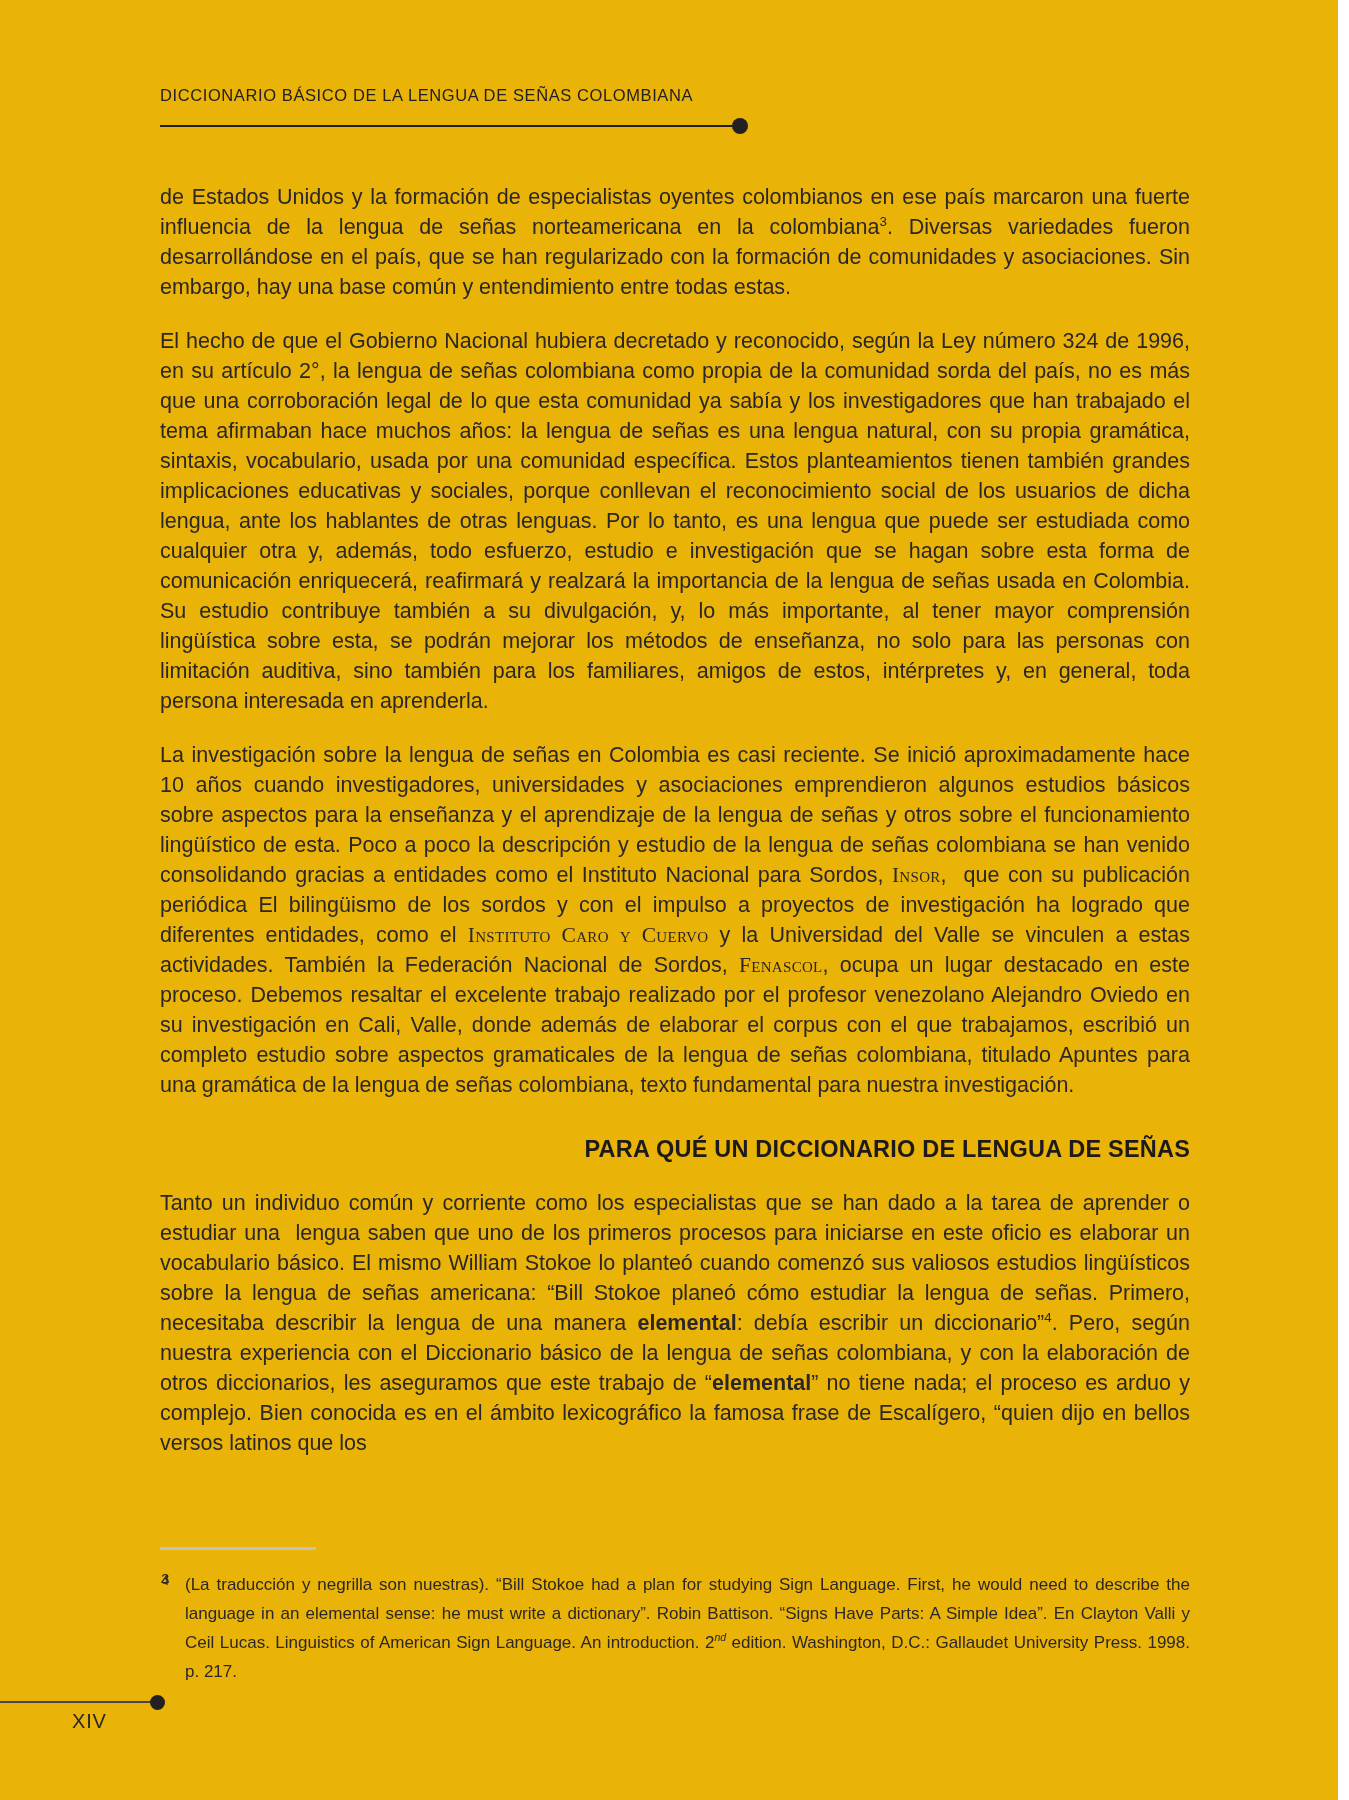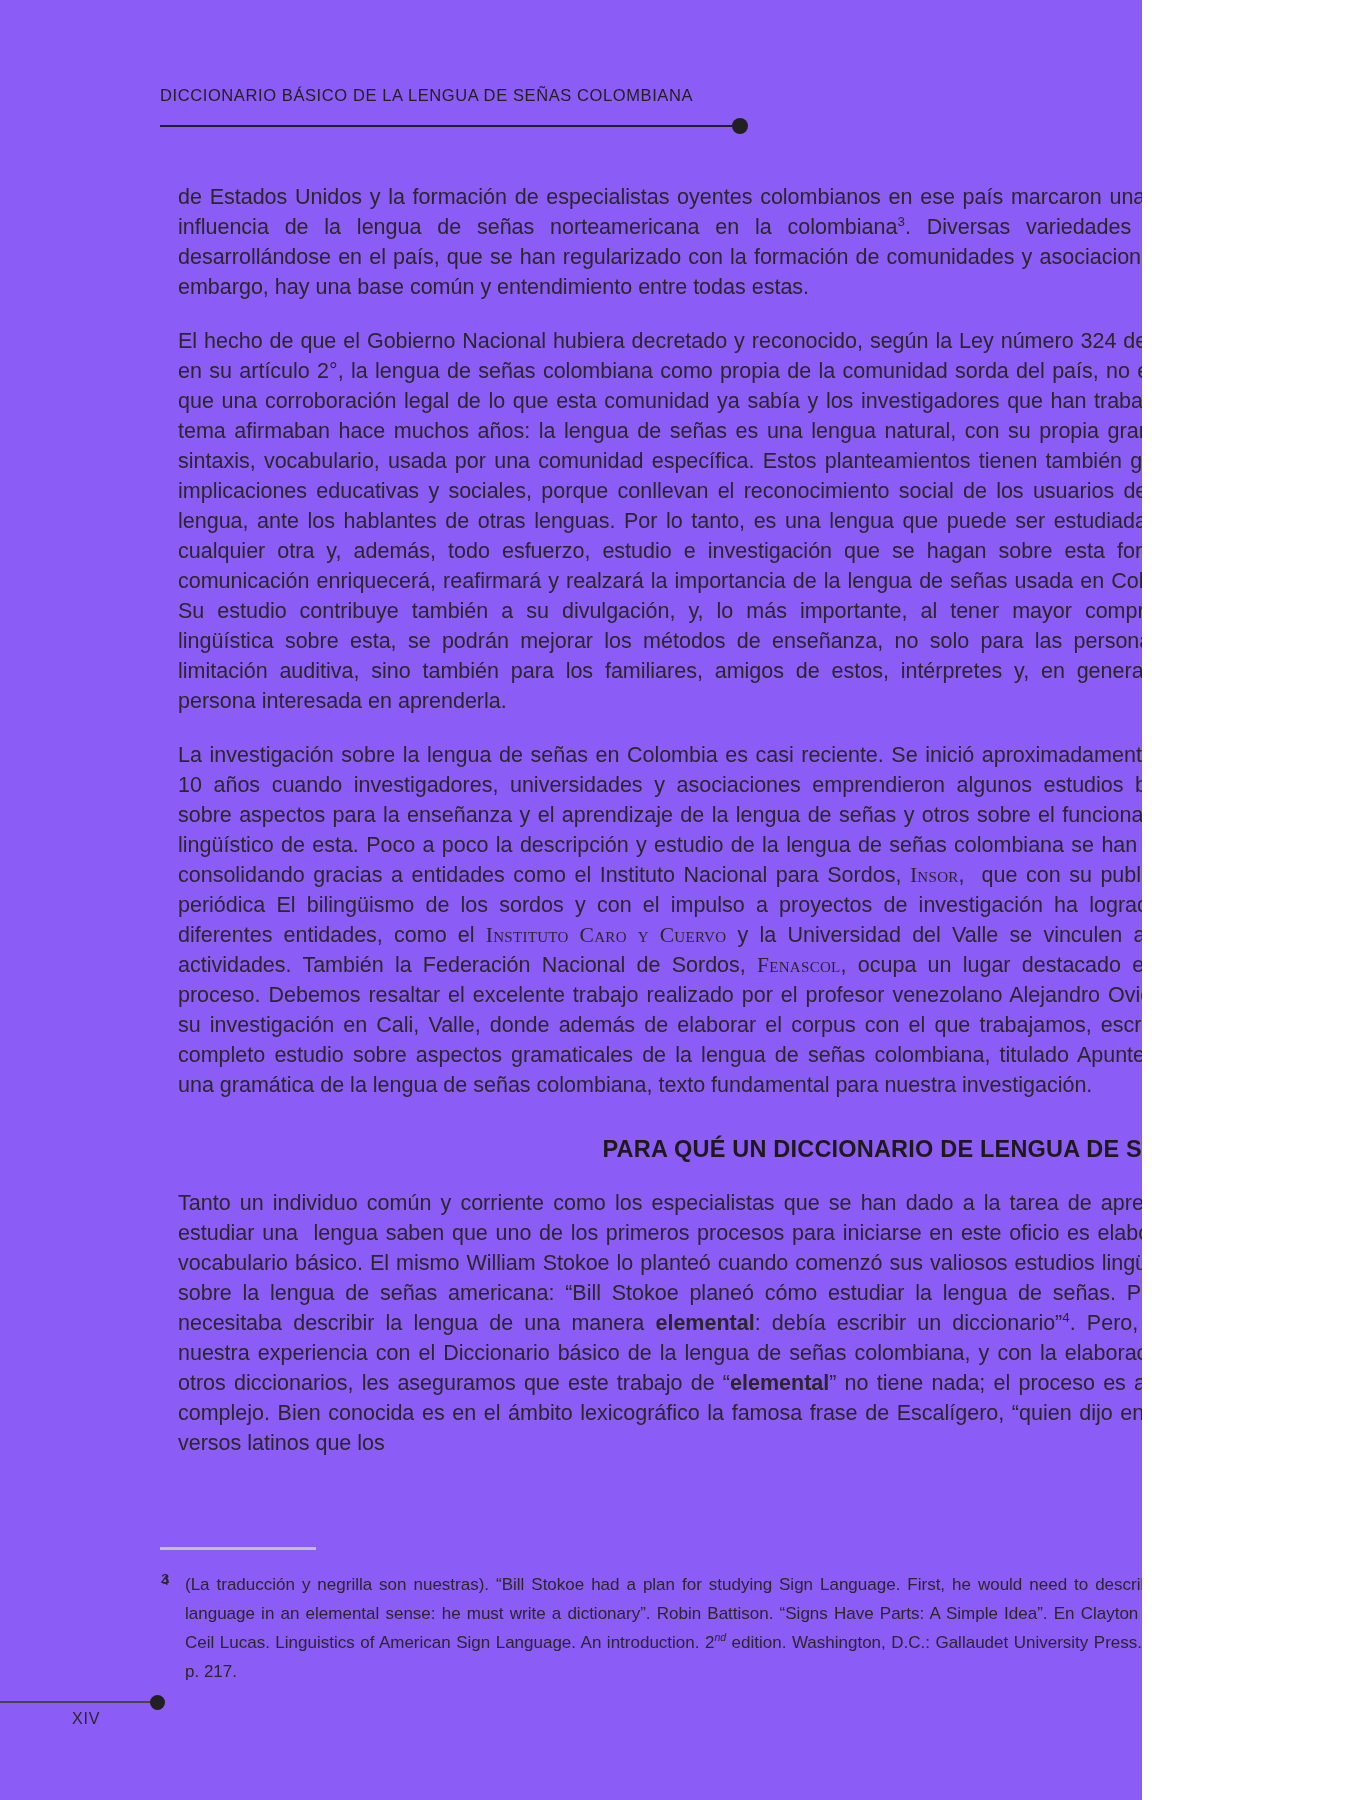--- a/index.html
+++ b/index.html
@@ -1,32 +1,32 @@
 <!DOCTYPE html>
 <html lang="es"><head>
 <meta charset="utf-8">
 <style>
   html,body { margin:0; padding:0; background:#ffffff; }
   .page {
-    position:relative; width:1142px; height:1800px; background:#8b5cf6;
+    position:relative; width:1338px; height:1800px; background:#eab308;
     font-family:"Liberation Sans", sans-serif; color:#2b2728; overflow:hidden;
   }
 
   
   .running-head {
     position:absolute; left:160px; top:86px;
     font-size:16.5px; letter-spacing:0.6px; color:#242021; white-space:nowrap;
   }
   .head-rule { position:absolute; left:160px; top:125px; width:580px; height:2px; background:#232021; }
   .head-dot  { position:absolute; left:732px; top:118px; width:16px; height:16px; border-radius:50%; background:#232021; }
 
   
   .body-col {
     position:absolute; left:160px; top:182px; width:1030px;
-    font-size:21.5px; line-height:30px; text-align:justify; color:#2b2728;margin-left:18px;
+    font-size:21.5px; line-height:30px; text-align:justify; color:#2b2728;
   }
   .body-col p { margin:0 0 24px 0; }
   .body-col h2 {
     font-size:23.5px; font-weight:700; color:#1e1a1b;
     letter-spacing:0.2px; text-align:right; margin:34px 0 24px 0;
   }
 
   
   .seg-r  { }
   .seg-i  { }
@@ -41,21 +41,21 @@
   .footnote {
     position:relative; padding-left:25px; margin-top:20px;
     font-size:17px; line-height:29px; text-align:justify; color:#2b2728;
   }
   .footnote.first { margin-top:19px; }
   .fn-num { position:absolute; left:1px; top:-5px; font-size:15px; font-style:normal; }
 
   
   .footer-rule { position:absolute; left:0; top:1701px; width:153px; height:2px; background:#4a4647; }
   .footer-dot  { position:absolute; left:150px; top:1695px; width:15px; height:15px; border-radius:50%; background:#232021; }
-  .page-num    { position:absolute; left:72px; top:1710px; font-size:16px; letter-spacing:0.8px; color:#2b2728; }
+  .page-num    { position:absolute; left:72px; top:1710px; font-size:20px; letter-spacing:0.8px; color:#2b2728; }
 </style>
 </head>
 <body>
 
 <div class="page">
 
   <div class="running-head">DICCIONARIO BÁSICO DE LA LENGUA DE SEÑAS COLOMBIANA</div>
   <div class="head-rule"></div>
   <div class="head-dot"></div>
 

